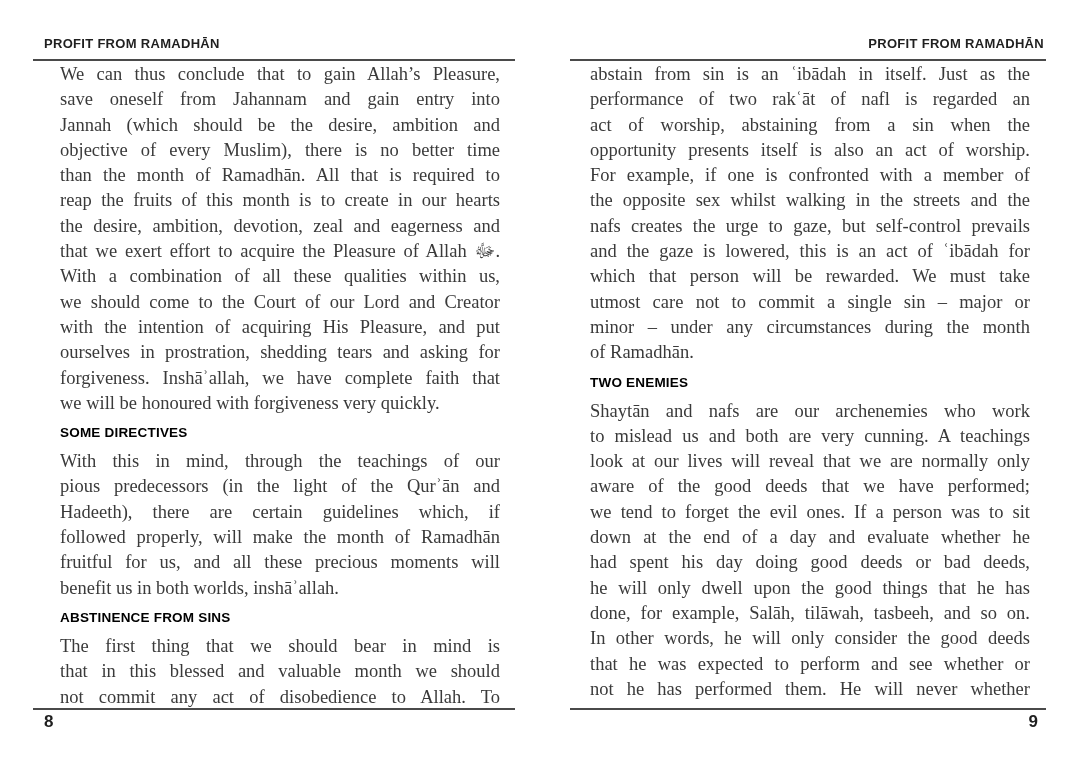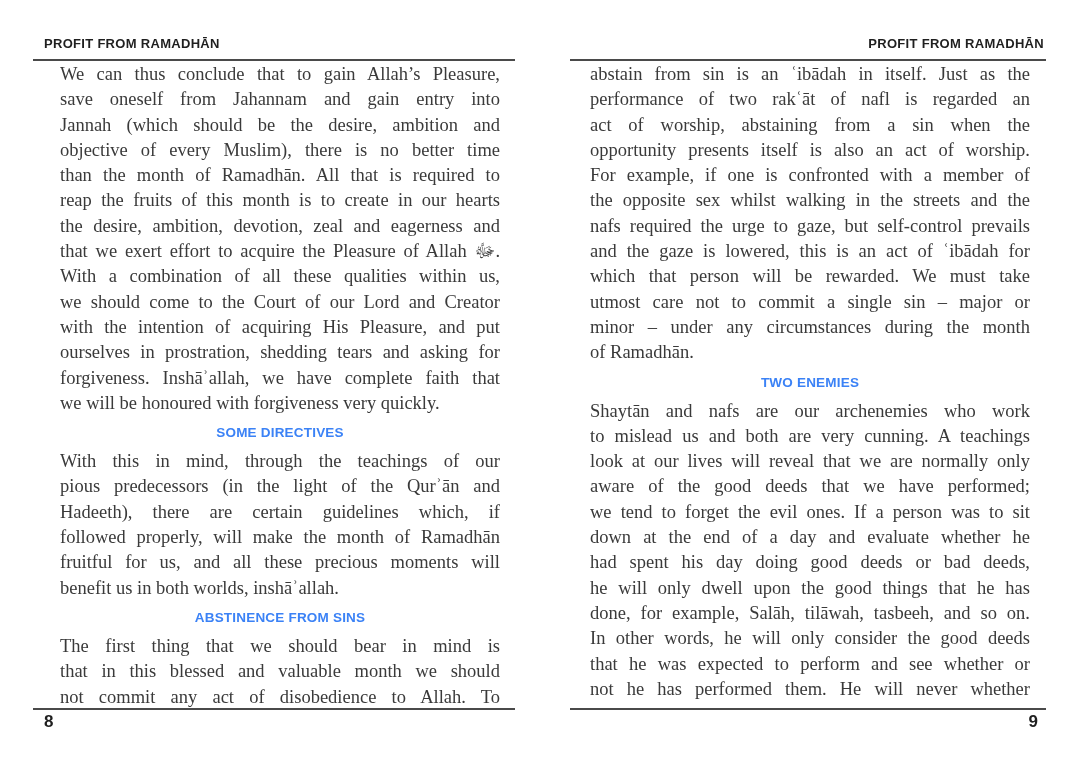--- a/index.html
+++ b/index.html
@@ -23,21 +23,21 @@
   .page-body{margin-top:1px;font-size:18.5px;line-height:25.3px;}
   .page-left .page-body{padding-left:27px;padding-right:15px;}
   .page-right .page-body{padding-left:20px;padding-right:16px;}
 
   .jline{text-align:justify;text-align-last:justify;white-space:normal;}
   .jline.last{text-align:center;text-align-last:left;font-family:Liberation Serif, serif;}
 
   .subhead{
     font-family:"Liberation Sans","DejaVu Sans",sans-serif;
     font-weight:bold;font-size:13.5px;line-height:16px;letter-spacing:.2px;
-    color:#3b82f6;margin:9px 0 8px 0;text-align:center;
+    color:#000000;margin:9px 0 8px 0;
   }
 
   .page-footer{position:absolute;left:0;right:0;top:672px;}
   .footer-rule{border-top:2px solid #4a4a4a;height:0;}
   .page-number{
     font-family:"Liberation Sans","DejaVu Sans",sans-serif;
     font-weight:bold;font-size:17px;line-height:19px;color:#1f1f1f;margin-top:2px;
   }
   .page-left .page-number{text-align:left;padding-left:11px;}
   .page-right .page-number{text-align:right;padding-right:8px;}
@@ -95,21 +95,21 @@
       <span>PROFIT FROM RAMADHĀN</span>
     </div>
     <div class="page-body">
       <div class="para">
         <div class="jline">abstain from sin is an ʿibādah in itself. Just as the</div>
         <div class="jline">performance of two rakʿāt of nafl is regarded an</div>
         <div class="jline">act of worship, abstaining from a sin when the</div>
         <div class="jline">opportunity presents itself is also an act of worship.</div>
         <div class="jline">For example, if one is confronted with a member of</div>
         <div class="jline">the opposite sex whilst walking in the streets and the</div>
-        <div class="jline">nafs required the urge to gaze, but self-control prevails</div>
+        <div class="jline">nafs creates the urge to gaze, but self-control prevails</div>
         <div class="jline">and the gaze is lowered, this is an act of ʿibādah for</div>
         <div class="jline">which that person will be rewarded. We must take</div>
         <div class="jline">utmost care not to commit a single sin – major or</div>
         <div class="jline">minor – under any circumstances during the month</div>
         <div class="jline last">of Ramadhān.</div>
       </div>
       <h3 class="subhead">TWO ENEMIES</h3>
       <div class="para">
         <div class="jline">Shaytān and nafs are our archenemies who work</div>
         <div class="jline">to mislead us and both are very cunning. A teachings</div>

